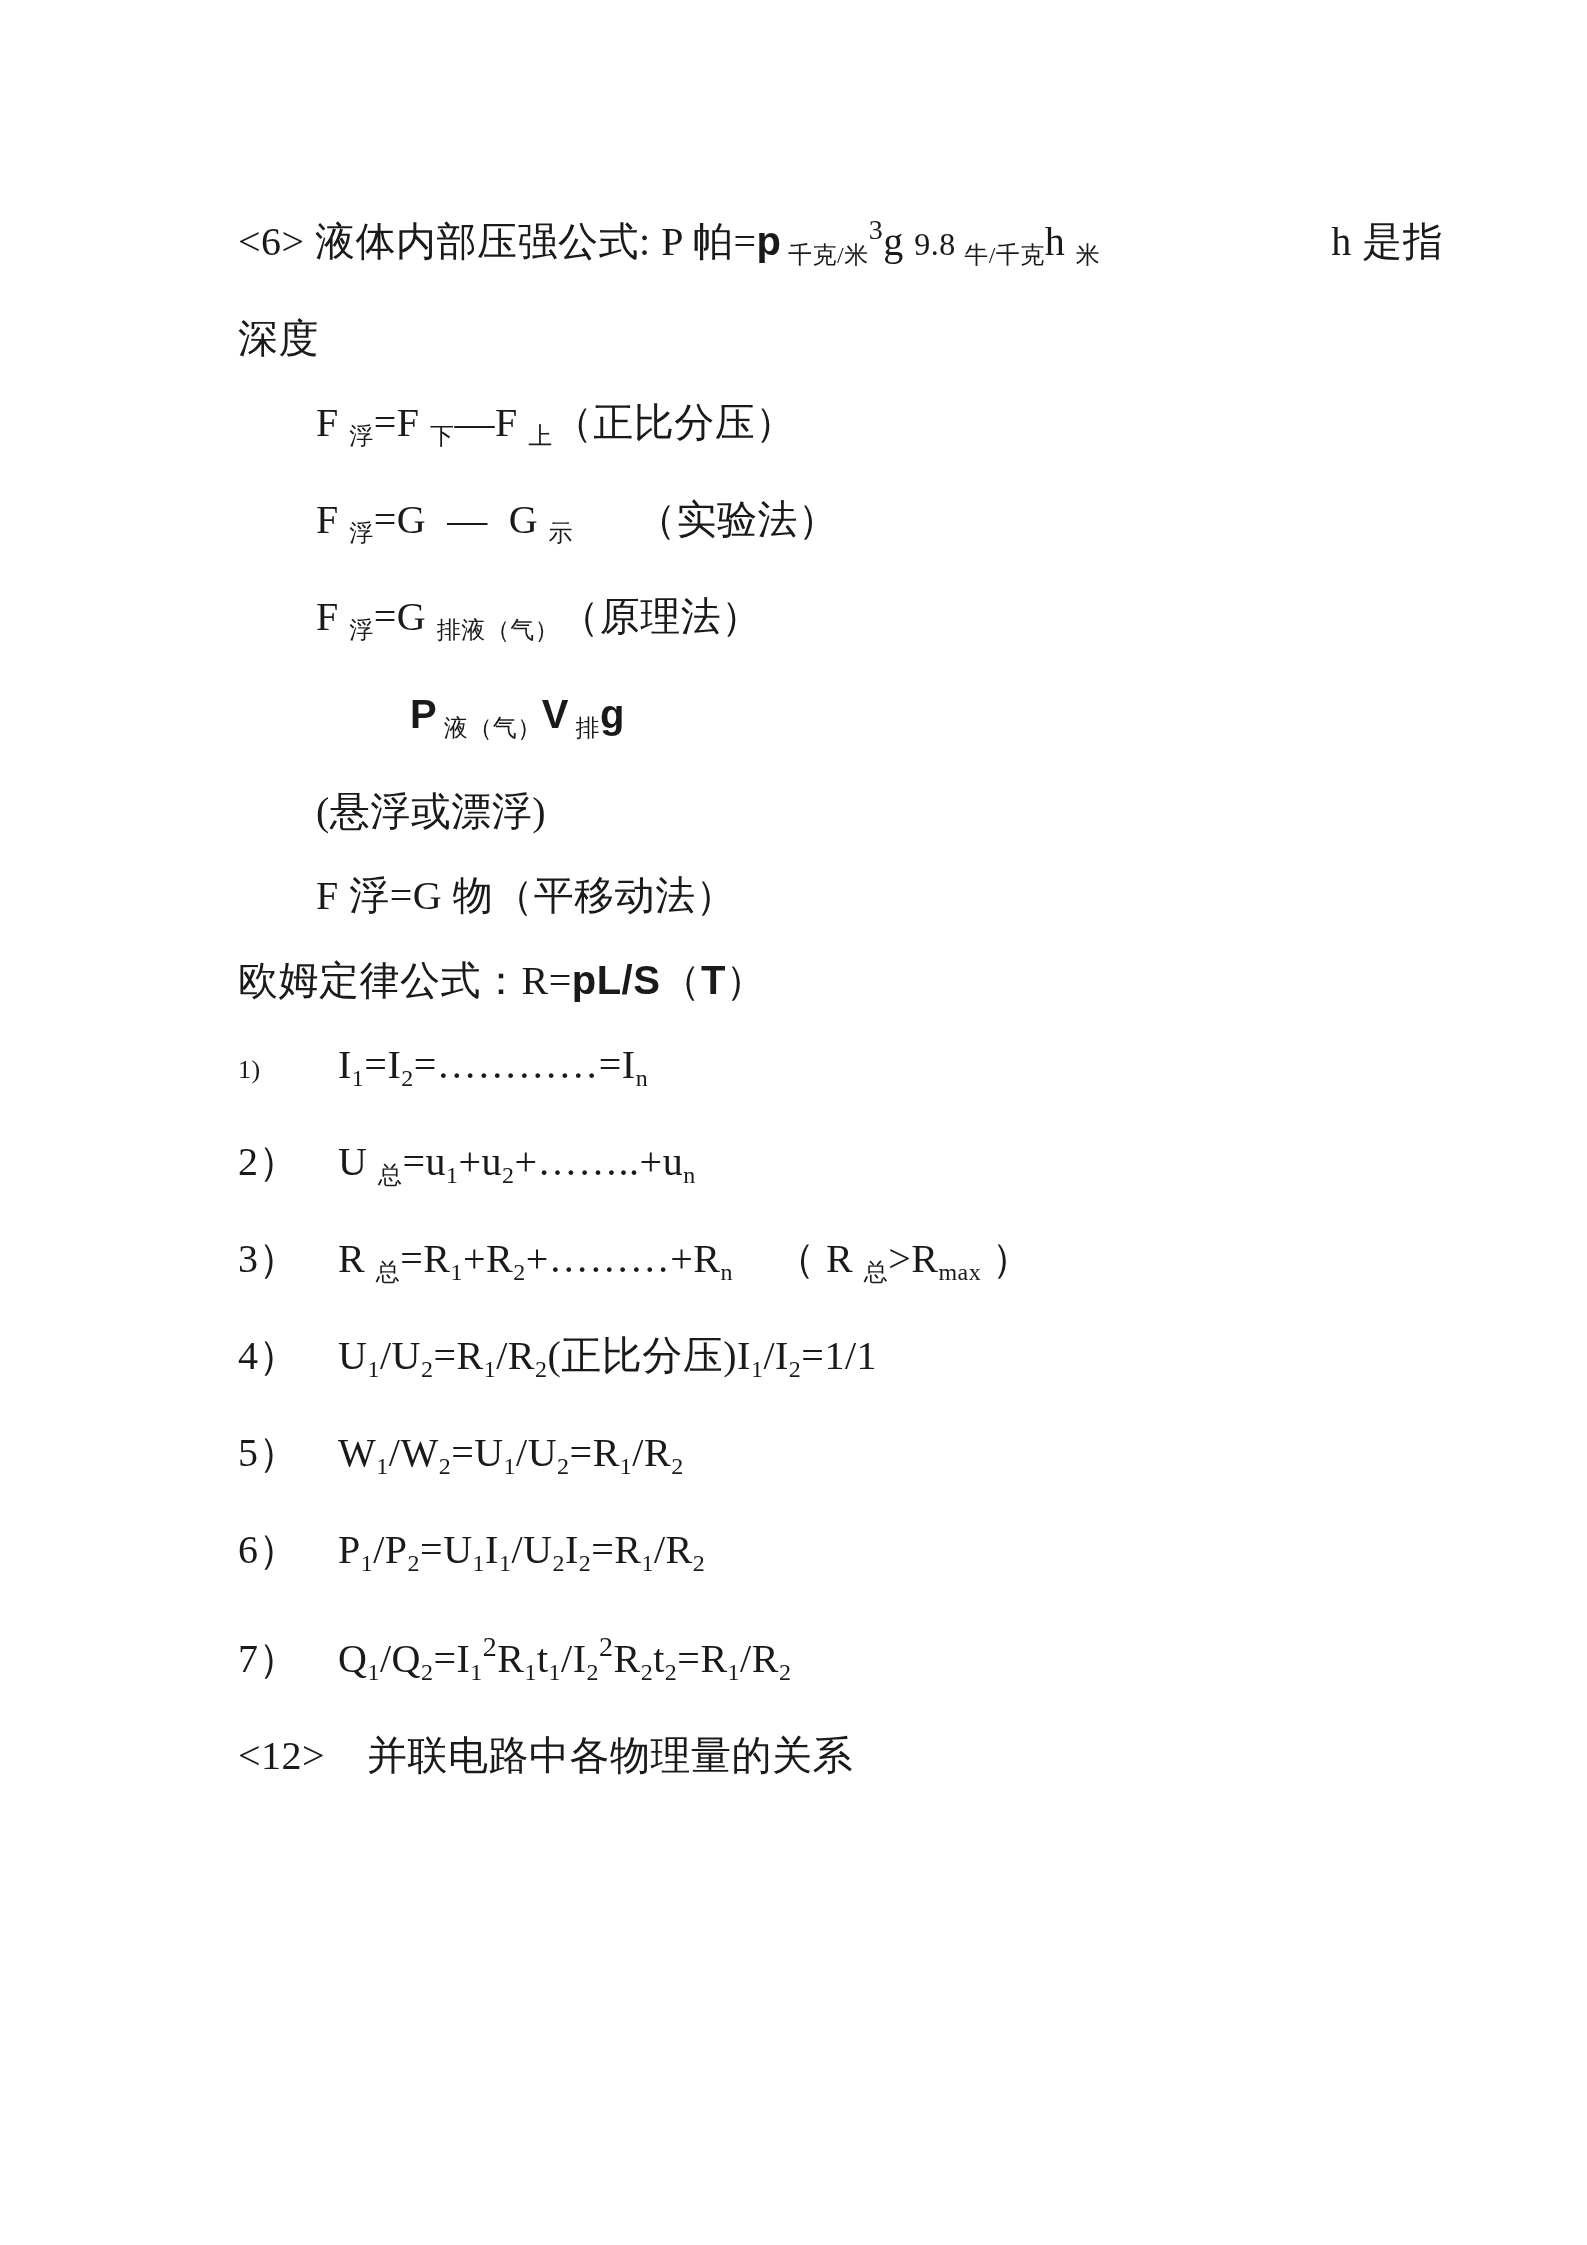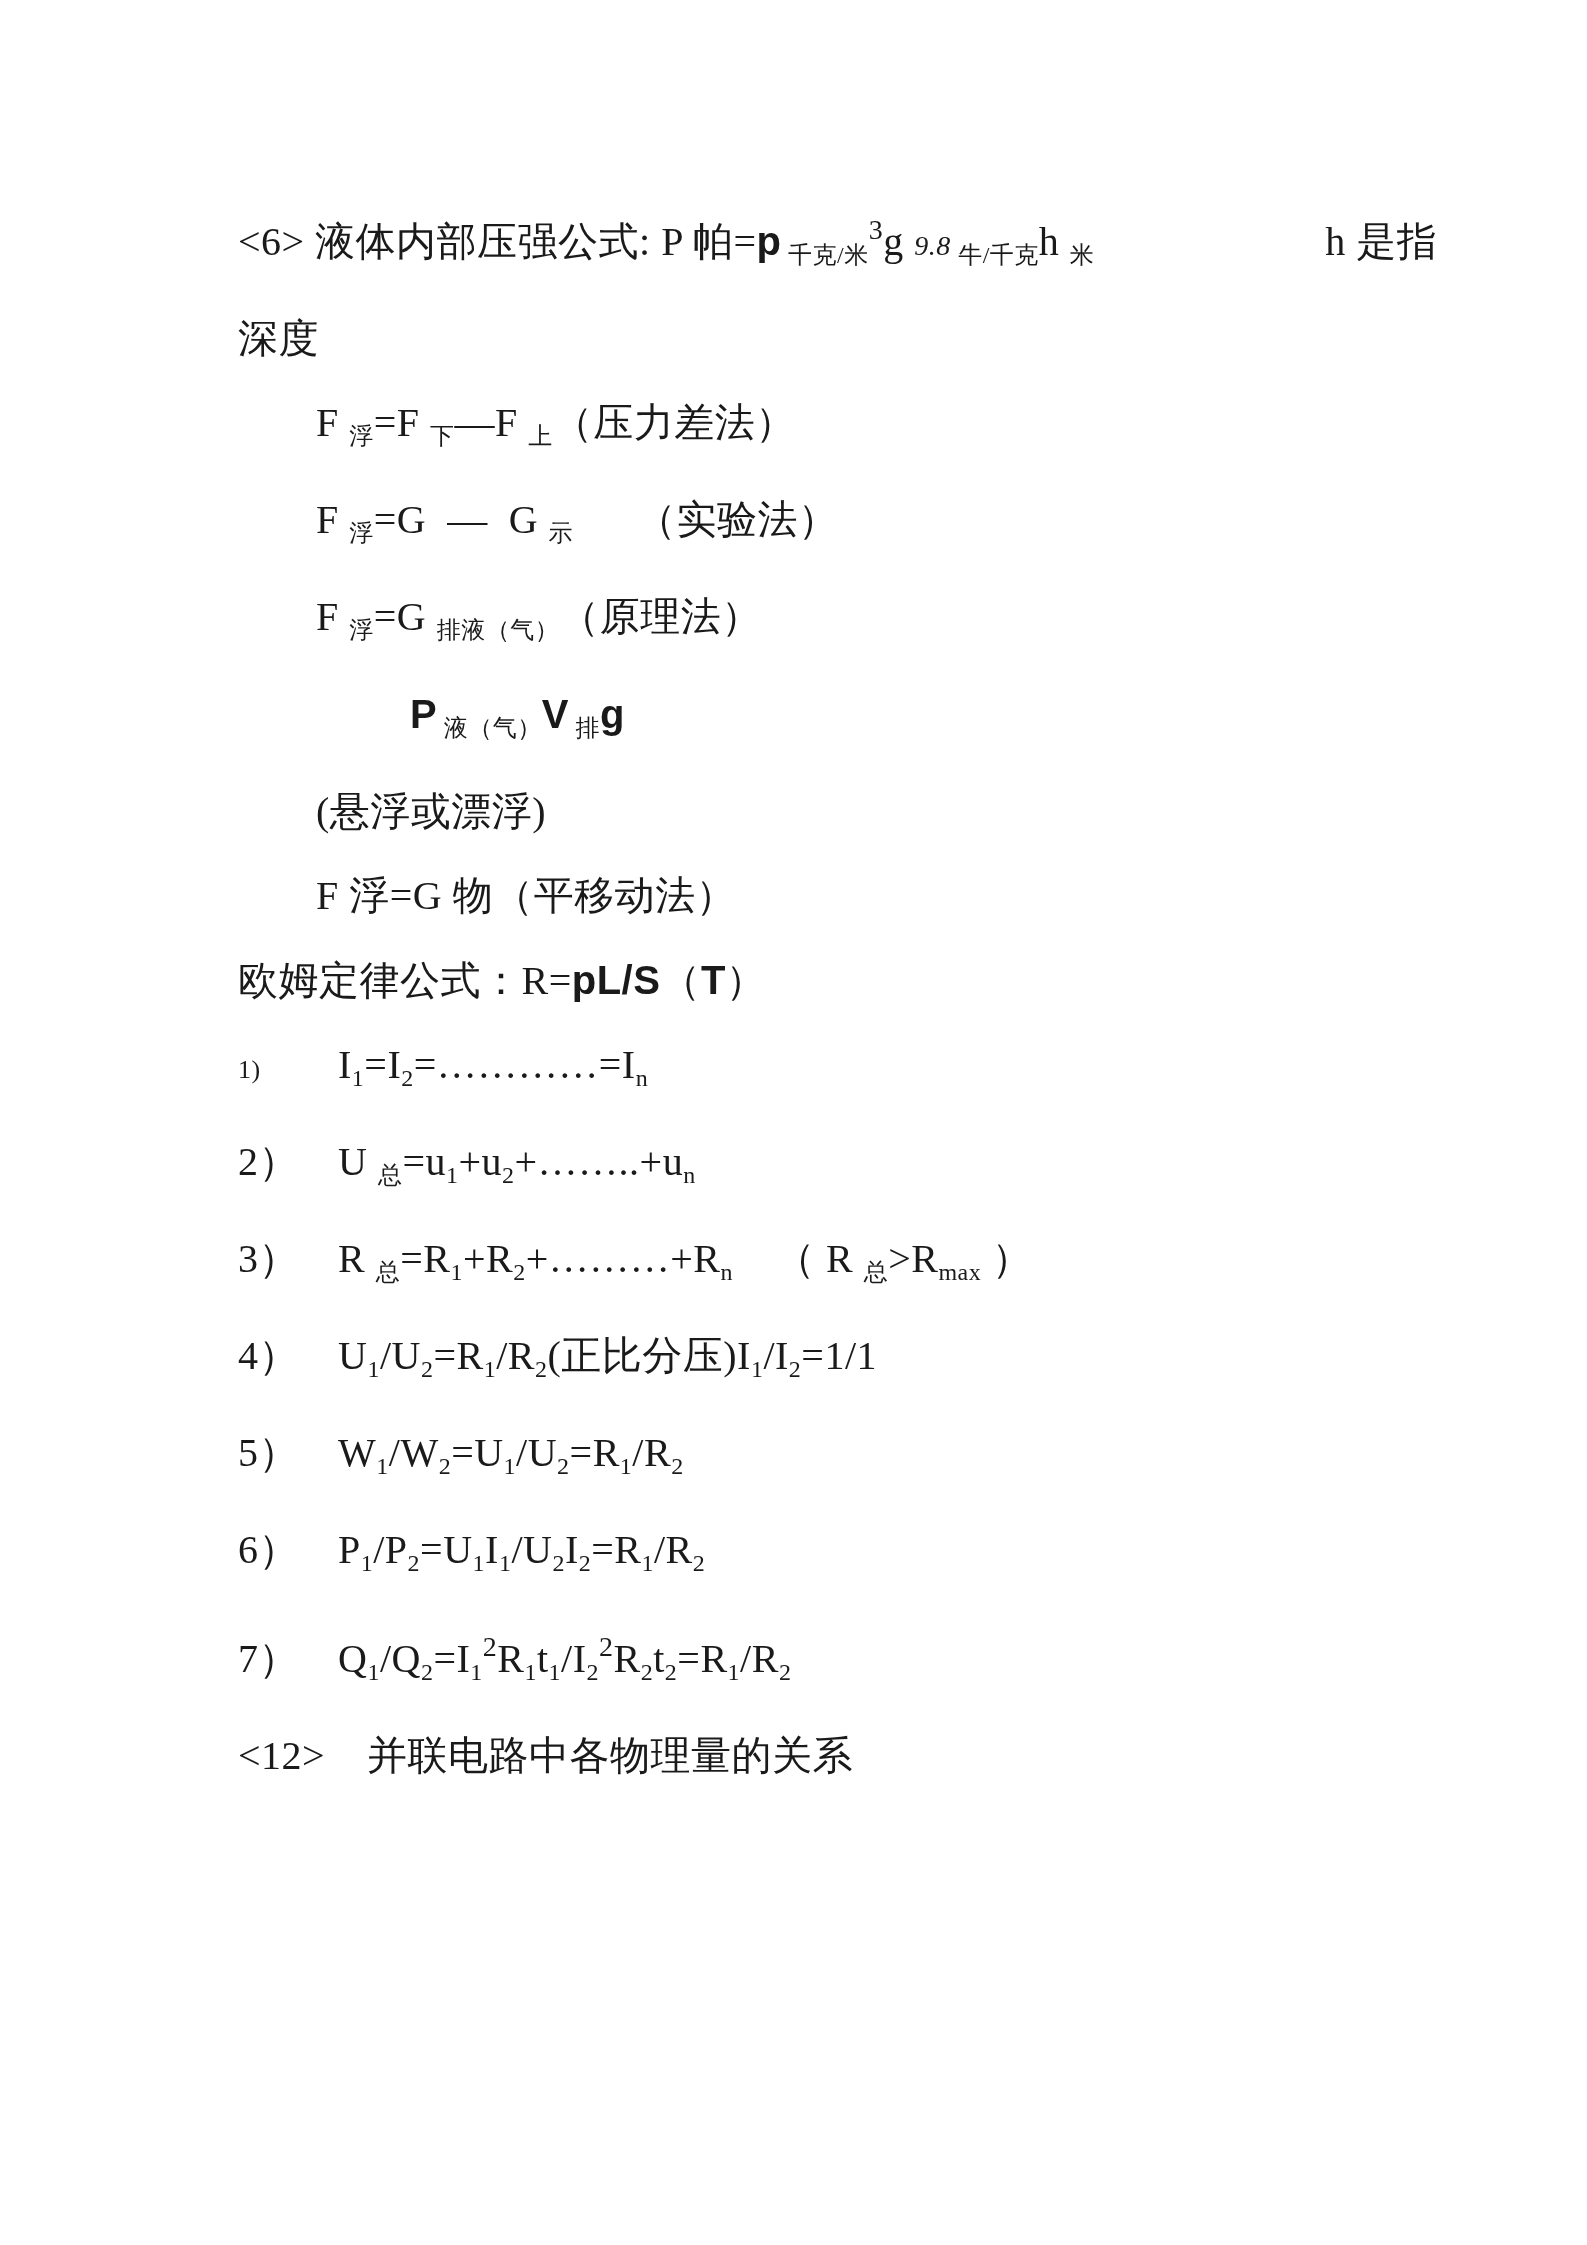--- a/index.html
+++ b/index.html
@@ -44,31 +44,30 @@
   }
   .seg-sup {
     font-size: 28px;
     vertical-align: 16px;
   }
   .seg-b {
     font-family: "Liberation Sans", "DejaVu Sans", sans-serif;
     font-weight: bold;
   }
   .seg-sm {
-    font-size: 28px;
-    font-style: italic;
+    font-size: 32px;
   }
 </style>
 </head>
 <body>
 
 <div class="page" style="background: rgb(255, 255, 255); color: rgb(26, 26, 26);">
     <div class="doc-line indent-0"><span class="seg-n">&lt;6&gt; 液体内部压强公式: P 帕=</span><span class="seg-b">p</span><span class="seg-s"> 千克/米</span><span class="seg-sup">3</span><span class="seg-n">g </span><span class="seg-sm">9.8 </span><span class="seg-s">牛/千克</span><span class="seg-n">h </span><span class="seg-s">米</span><span class="seg-n">                      h 是指</span></div>
     <div class="doc-line indent-0"><span class="seg-n">深度</span></div>
-    <div class="doc-line indent-1"><span class="seg-n">F </span><span class="seg-s">浮</span><span class="seg-n">=F </span><span class="seg-s">下</span><span class="seg-n">—F </span><span class="seg-s">上</span><span class="seg-n">（压力差法）</span></div>
+    <div class="doc-line indent-1"><span class="seg-n">F </span><span class="seg-s">浮</span><span class="seg-n">=F </span><span class="seg-s">下</span><span class="seg-n">—F </span><span class="seg-s">上</span><span class="seg-n">（正比分压）</span></div>
     <div class="doc-line indent-1"><span class="seg-n">F </span><span class="seg-s">浮</span><span class="seg-n">=G  —  G </span><span class="seg-s">示</span><span class="seg-n">      （实验法）</span></div>
     <div class="doc-line indent-1"><span class="seg-n">F </span><span class="seg-s">浮</span><span class="seg-n">=G </span><span class="seg-s">排液（气）</span><span class="seg-n">（原理法）</span></div>
     <div class="doc-line indent-2"><span class="seg-b">P</span><span class="seg-s"> 液（气）</span><span class="seg-b">V</span><span class="seg-s"> 排</span><span class="seg-b">g</span></div>
     <div class="doc-line indent-1"><span class="seg-n">(悬浮或漂浮)</span></div>
     <div class="doc-line indent-1"><span class="seg-n">F 浮=G 物（平移动法）</span></div>
     <div class="doc-line indent-0"><span class="seg-n">欧姆定律公式：R=</span><span class="seg-b">pL/S</span><span class="seg-n">（</span><span class="seg-b">T</span><span class="seg-n">）</span></div>
     <div class="doc-line indent-0"><span class="marker marker-small">1)</span><span class="seg-n">I</span><span class="seg-s">1</span><span class="seg-n">=I</span><span class="seg-s">2</span><span class="seg-n">=…………=I</span><span class="seg-s">n</span></div>
     <div class="doc-line indent-0"><span class="marker">2）</span><span class="seg-n">U </span><span class="seg-s">总</span><span class="seg-n">=u</span><span class="seg-s">1</span><span class="seg-n">+u</span><span class="seg-s">2</span><span class="seg-n">+……..+u</span><span class="seg-s">n</span></div>
     <div class="doc-line indent-0"><span class="marker">3）</span><span class="seg-n">R </span><span class="seg-s">总</span><span class="seg-n">=R</span><span class="seg-s">1</span><span class="seg-n">+R</span><span class="seg-s">2</span><span class="seg-n">+………+R</span><span class="seg-s">n</span><span class="seg-n">    （ R </span><span class="seg-s">总</span><span class="seg-n">&gt;R</span><span class="seg-s">max</span><span class="seg-n"> ）</span></div>
     <div class="doc-line indent-0"><span class="marker">4）</span><span class="seg-n">U</span><span class="seg-s">1</span><span class="seg-n">/U</span><span class="seg-s">2</span><span class="seg-n">=R</span><span class="seg-s">1</span><span class="seg-n">/R</span><span class="seg-s">2</span><span class="seg-n">(正比分压)I</span><span class="seg-s">1</span><span class="seg-n">/I</span><span class="seg-s">2</span><span class="seg-n">=1/1</span></div>

